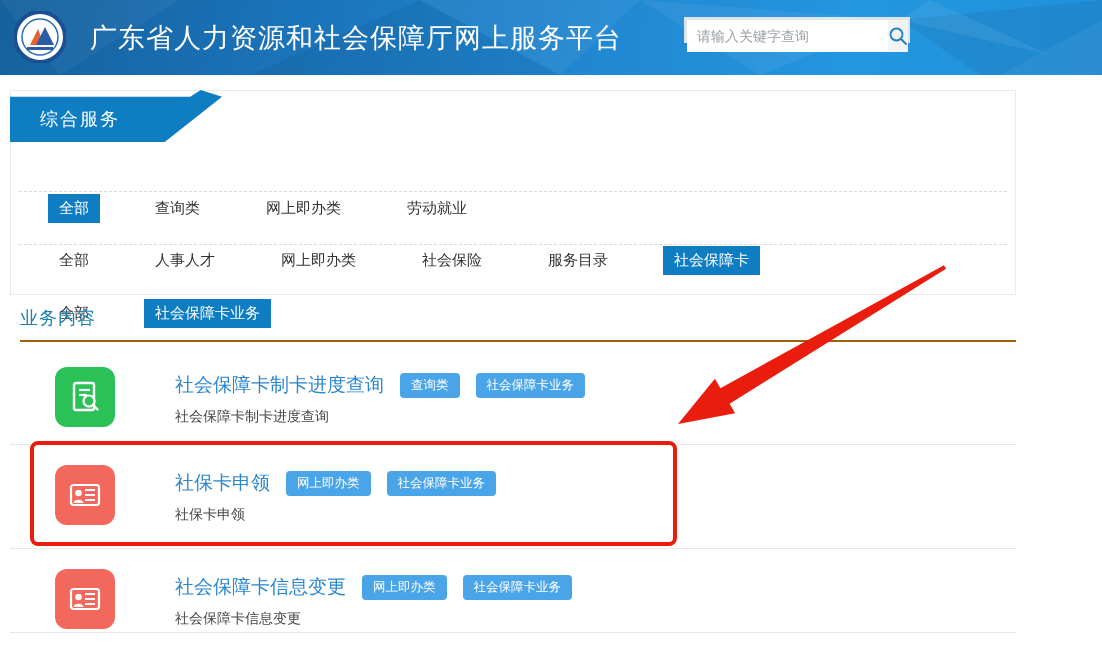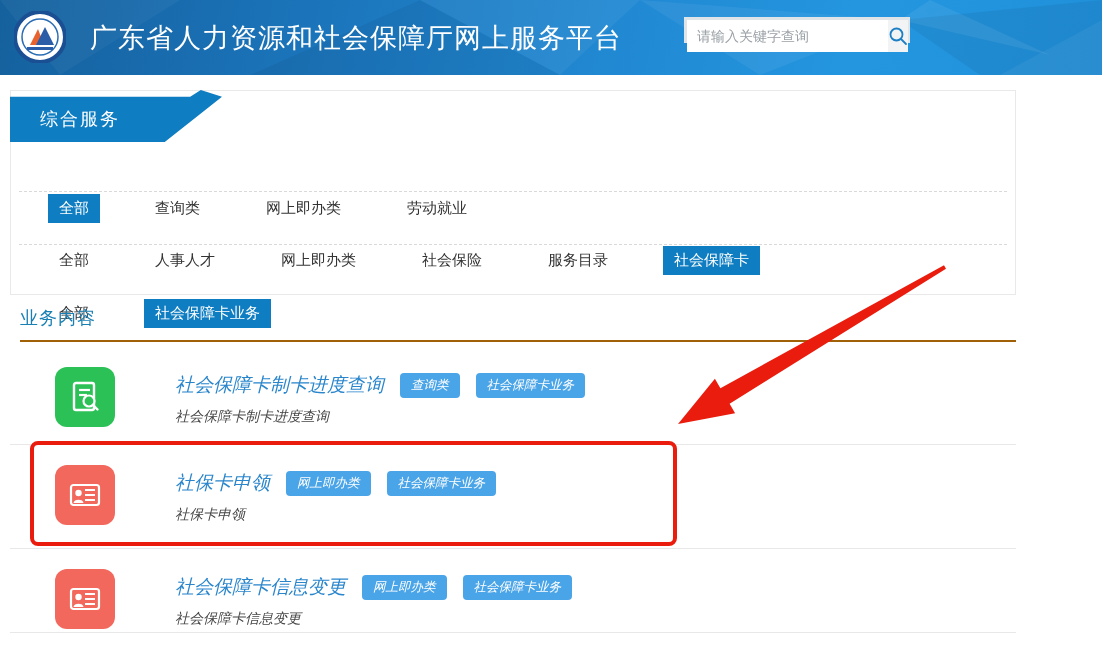--- a/index.html
+++ b/index.html
@@ -42,21 +42,21 @@
   .dashed { position:absolute; left:8px; width:988px; border-top:1px dashed #d9d9d9; }
   .dash1 { top:100px; } .dash2 { top:153px; }
 
   
   .section-head { position:absolute; left:20px; top:306px; width:996px; height:36px;
     border-bottom:2px solid #a16207; }
   .section-head span { font-size:18px; color:#1980b4; letter-spacing:1px; }
 
   
   .svc-list { position:absolute; left:20px; top:352px; width:996px; }
-  .svc-item { position:absolute; left:0; width:996px; height:93px;font-style:italic; }
+  .svc-item { position:absolute; left:0; width:996px; height:93px; }
   .svc-sep { position:absolute; left:-10px; width:1006px; border-top:1px solid #e8e8e8; }
   .svc-icon { position:absolute; left:35px; top:15px; width:60px; height:60px;
     border-radius:12px; display:flex; align-items:center; justify-content:center; }
   .svc-icon.green { background:#2cc157; }
   .svc-icon.red { background:#f2685d; }
   .svc-title-row { position:absolute; left:155px; top:20px; display:flex; align-items:center; }
   .svc-title { font-size:19px; color:#2a86cc; cursor:pointer; white-space:nowrap; }
   .badge { margin-left:16px; background:#4aa4e8; color:#fff; font-size:12.5px;
     padding:4px 11px; border-radius:4px; white-space:nowrap; }
   .svc-sub { position:absolute; left:155px; top:56px; font-size:14px; color:#454545; }

